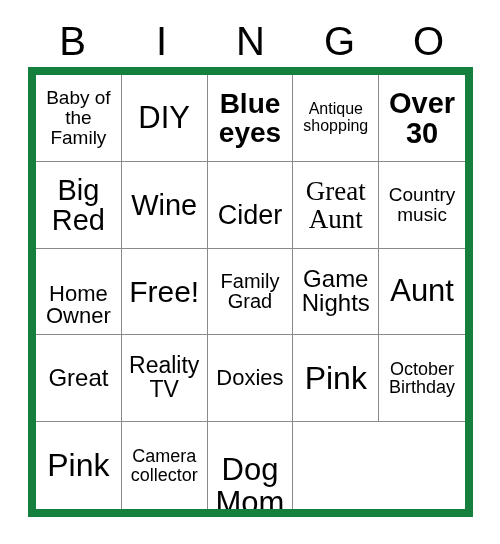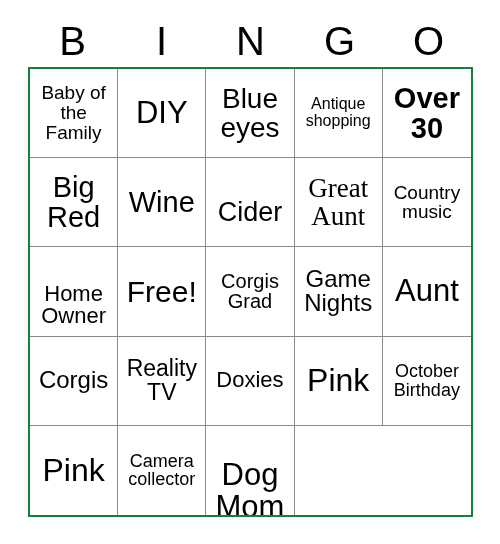--- a/index.html
+++ b/index.html
@@ -45,21 +45,21 @@
   }
 
   
   #grid {
     position: absolute;
     left: 28px;
     top: 67px;
     width: 445px;
     height: 450px;
     box-sizing: border-box;
-    border: 2px solid #15803d;
+    border: 8px solid #15803d;
     display: grid;
     grid-template-columns: repeat(5, 1fr);
     grid-template-rows: repeat(5, 1fr);
     background: #ffffff;
   }
   .cell {
     box-sizing: border-box;
     border-right: 1px solid #8a8a8a;
     border-bottom: 1px solid #8a8a8a;
     display: flex;
@@ -97,21 +97,21 @@
     </div>
 
   <div id="grid">
       <div class="cell">
         <span class="cell-text" style="font-size: 19px;">Baby of the Family</span>
       </div>
       <div class="cell">
         <span class="cell-text" style="font-size: 31px;">DIY</span>
       </div>
       <div class="cell">
-        <span class="cell-text" style="font-size: 28px;">Blue eyes</span>
+        <span class="cell-text" style="font-size: 28px; font-weight: bold;">Blue eyes</span>
       </div>
       <div class="cell">
         <span class="cell-text" style="font-size: 16px;">Antique shopping</span>
       </div>
       <div class="cell">
         <span class="cell-text" style="font-size: 29px; font-weight: bold;">Over 30</span>
       </div>
       <div class="cell">
         <span class="cell-text" style="font-size: 29px;">Big Red</span>
       </div>
@@ -127,30 +127,30 @@
       <div class="cell">
         <span class="cell-text" style="font-size: 19px;">Country music</span>
       </div>
       <div class="cell">
         <span class="cell-text" style="font-size: 22px; margin-top: 28px;">Home Owner</span>
       </div>
       <div class="cell">
         <span class="cell-text" style="font-size: 30px;">Free!</span>
       </div>
       <div class="cell">
-        <span class="cell-text" style="font-size: 20px;">Corgis Grad</span>
+        <span class="cell-text" style="font-size: 20px;">Family Grad</span>
       </div>
       <div class="cell">
         <span class="cell-text" style="font-size: 24px;">Game Nights</span>
       </div>
       <div class="cell">
         <span class="cell-text" style="font-size: 31px;">Aunt</span>
       </div>
       <div class="cell">
-        <span class="cell-text" style="font-size: 24px;">Corgis</span>
+        <span class="cell-text" style="font-size: 24px;">Great</span>
       </div>
       <div class="cell">
         <span class="cell-text" style="font-size: 23px;">Reality TV</span>
       </div>
       <div class="cell">
         <span class="cell-text" style="font-size: 22px;">Doxies</span>
       </div>
       <div class="cell">
         <span class="cell-text" style="font-size: 32px;">Pink</span>
       </div>

